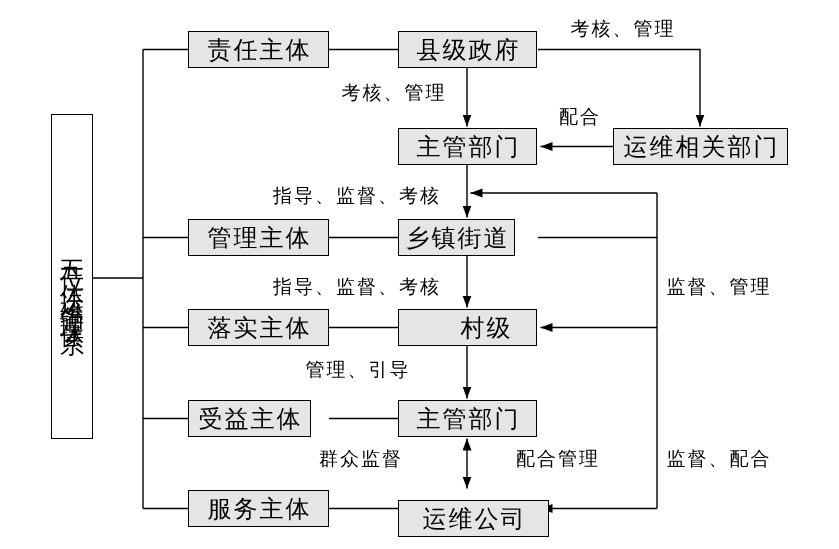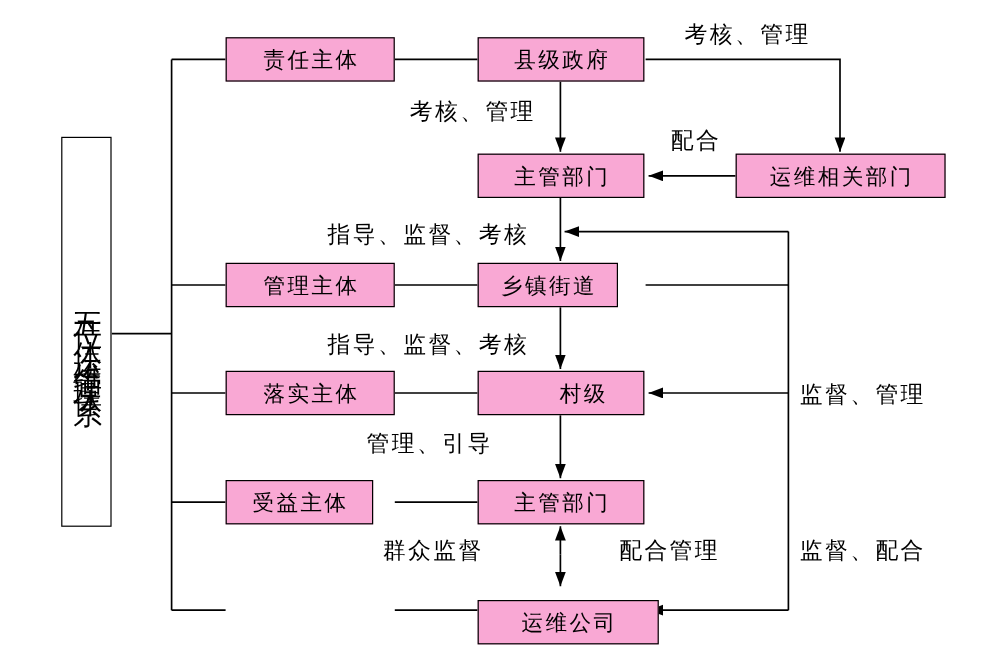--- a/index.html
+++ b/index.html
@@ -14,25 +14,25 @@
     overflow: hidden;
   }
   .wires {
     position: absolute;
     left: 0; top: 0;
     width: 839px; height: 549px;
   }
   .node {
     position: absolute;
     border: 1.6px solid #000000;
-    background: #f9a8d4;
+    background: #e5e5e5;
     display: flex;
     align-items: center;
     justify-content: center;
-    font-size: 18px;
+    font-size: 24px;
     letter-spacing: 2px;
     white-space: nowrap;
     text-indent: 2px; 
   }
   .vtitle {
     position: absolute;
     left: 51px; top: 114px;
     width: 42px; height: 325px;
     border: 1.6px solid #000000;
     background: #ffffff;
@@ -105,34 +105,35 @@
   </svg>
 
   <div class="vtitle">
     <span>五位一体运维管理体系</span>
   </div>
 
   <div class="node" style="left:188px; top:31px;  width:141px; height:37px;">责任主体</div>
   <div class="node" style="left:188px; top:219px; width:141px; height:37px;">管理主体</div>
   <div class="node" style="left:188px; top:309px; width:141px; height:37px;">落实主体</div>
   <div class="node" style="left:188px; top:400px; width:123px; height:37px;">受益主体</div>
+  <div class="node" style="left:188px; top:490px; width:141px; height:37px;">服务主体</div>
 
   <div class="node" style="left:398px; top:31px;  width:139px; height:37px;">县级政府</div>
   <div class="node" style="left:398px; top:128px; width:139px; height:37px;">主管部门</div>
   <div class="node" style="left:398px; top:219px; width:117px; height:37px;">乡镇街道</div>
   <div class="node" style="left:398px; top:309px; width:139px; height:37px;padding-left:36px;">村级</div>
   <div class="node" style="left:398px; top:400px; width:139px; height:37px;">主管部门</div>
   <div class="node" style="left:398px; top:500px; width:151px; height:37px;">运维公司</div>
 
   <div class="node" style="left:613px; top:128px; width:175px; height:37px;">运维相关部门</div>
 
   <span class="lbl" style="left:623px; top:29px;">考核、管理</span>
   <span class="lbl" style="left:394px; top:93px;">考核、管理</span>
   <span class="lbl" style="left:580px; top:117px;">配合</span>
   <span class="lbl" style="left:357px; top:196px;">指导、监督、考核</span>
   <span class="lbl" style="left:357px; top:287px;">指导、监督、考核</span>
   <span class="lbl" style="left:358px; top:370px;">管理、引导</span>
   <span class="lbl" style="left:361px; top:459px;">群众监督</span>
   <span class="lbl" style="left:558px; top:459px;">配合管理</span>
-  <span class="lbl" style="left:719px; top:287px;margin-top:42px;">监督、管理</span>
+  <span class="lbl" style="left:719px; top:287px;">监督、管理</span>
   <span class="lbl" style="left:719px; top:459px;">监督、配合</span>
 
 </div>
 
 </body></html>

